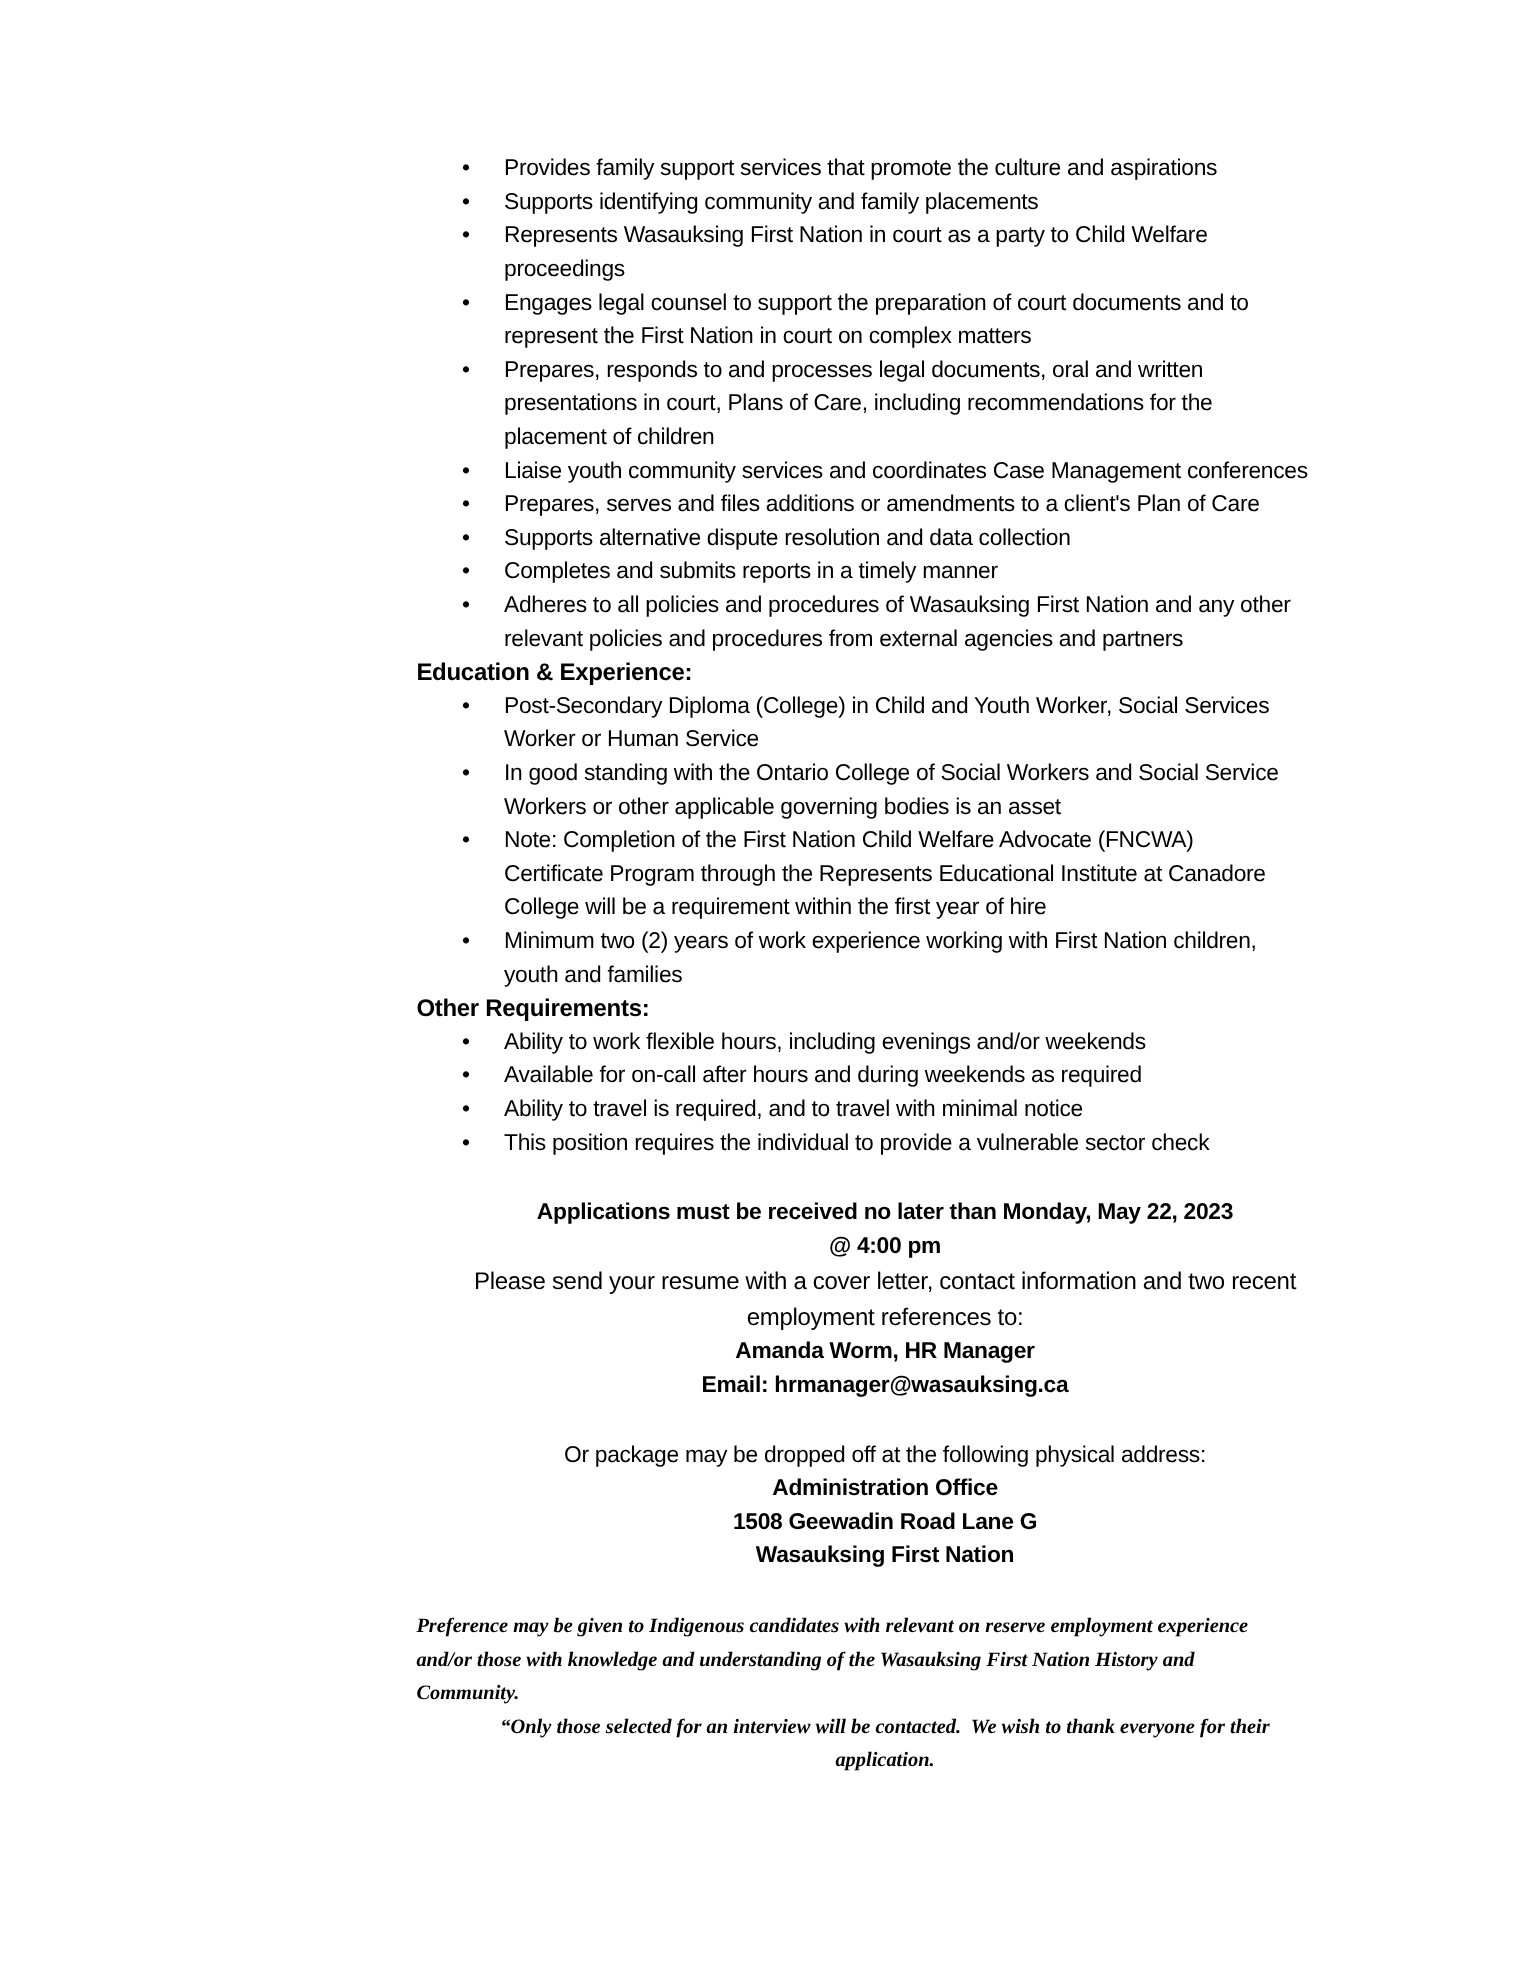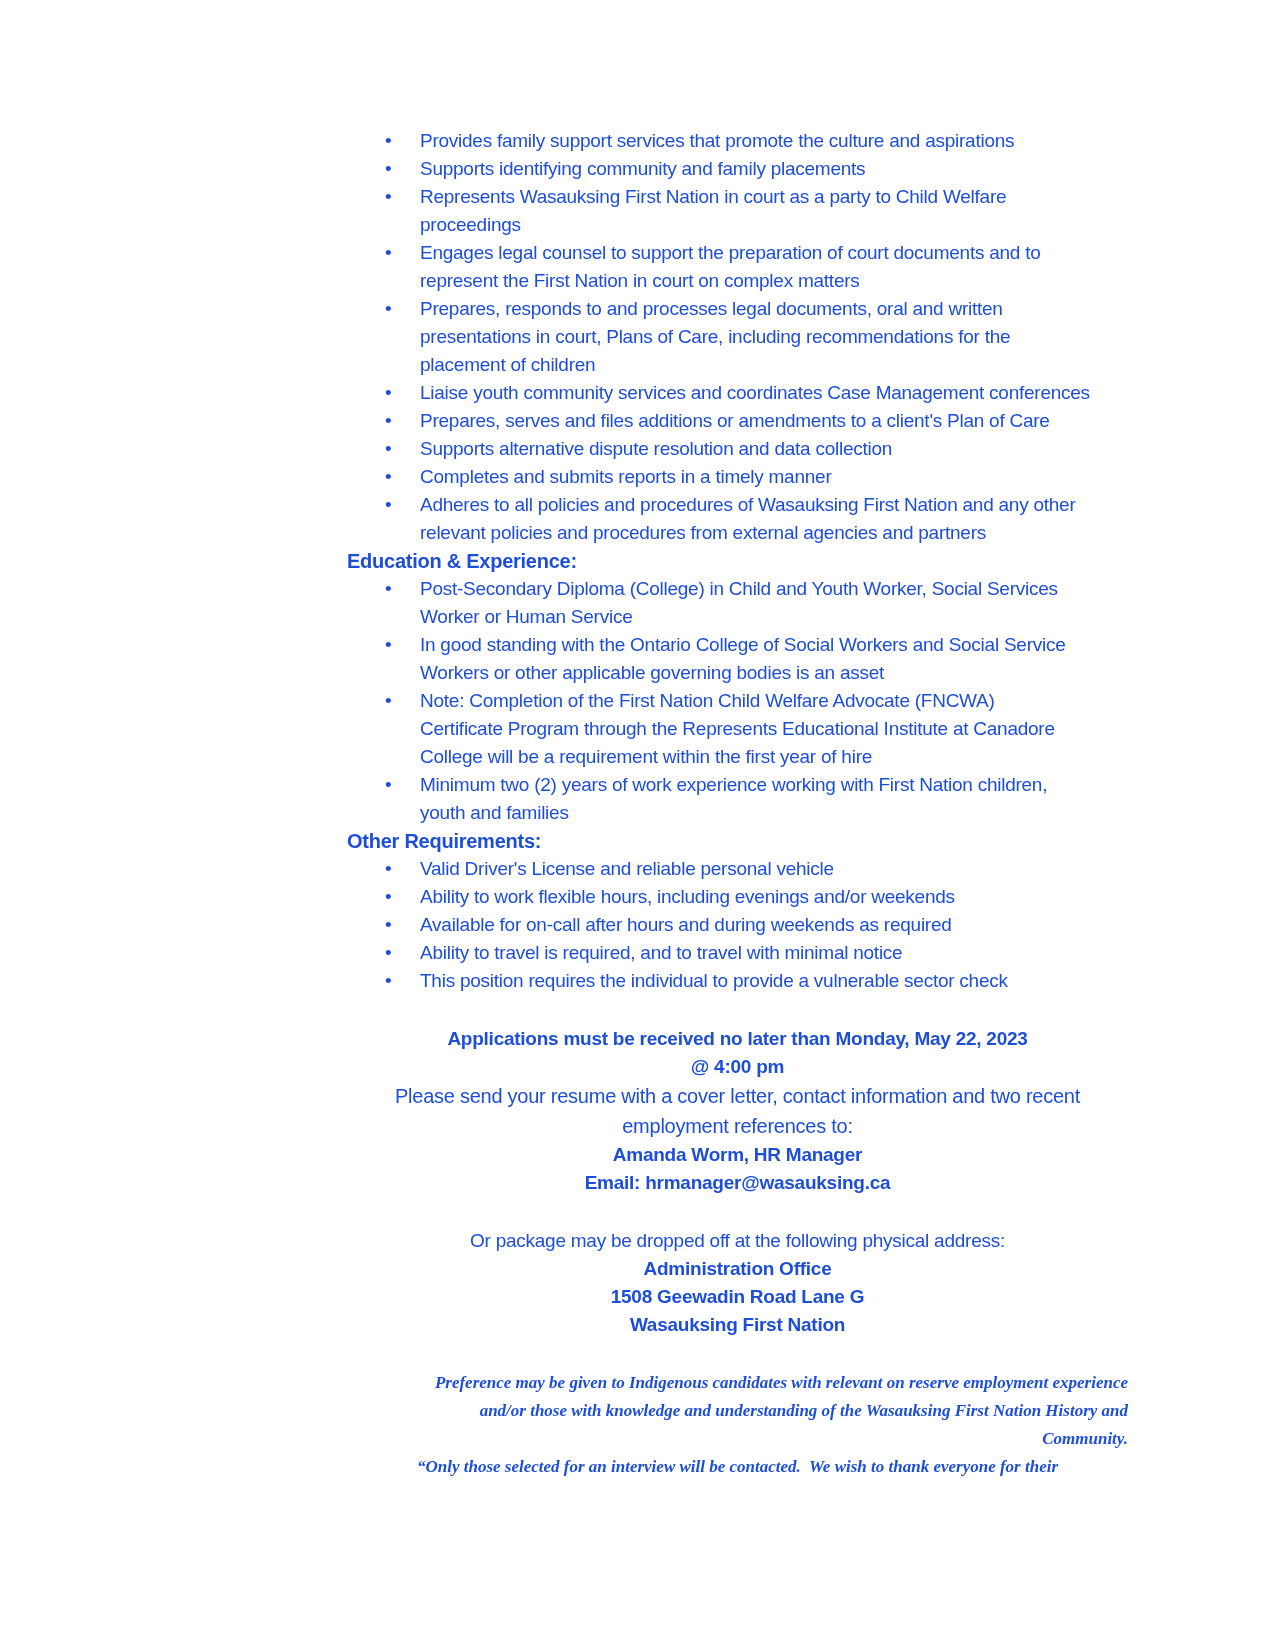--- a/index.html
+++ b/index.html
@@ -2,21 +2,21 @@
 <html><head>
 <meta charset="utf-8">
 <style>
   * { box-sizing: border-box; }
   html, body { margin: 0; padding: 0; background: #ffffff; }
   .page {
     position: relative;
     width: 1275px;
     height: 1485px;
     background: #ffffff;
-    color: #1d4ed8;
+    color: #000000;
     font-family: "Liberation Sans", sans-serif;
     font-size: 19px;
     line-height: 28px;
     letter-spacing: -0.25px;
     padding: 127px 147px 0 347px;
     overflow: hidden;
   }
   ul.bullets {
     list-style: none;
     margin: 0;
@@ -52,21 +52,21 @@
   .footer { margin-top: 30px; }
   .footer-serif {
     font-family: "Liberation Serif", serif;
     font-weight: bold;
     font-style: italic;
     font-size: 17px;
     line-height: 28px;
     letter-spacing: 0;
     white-space: pre-wrap;
   }
-  .footer-preference { text-align: right; margin-left: 24px; }
+  .footer-preference { text-align: left; }
   .footer-interview { text-align: center; }
 </style>
 </head>
 <body>
 
 <div class="page">
 
   <ul class="bullets">
     <li>Provides family support services that promote the culture and aspirations</li>
     <li>Supports identifying community and family placements</li>
@@ -93,21 +93,20 @@
 Workers or other applicable governing bodies is an asset</li>
     <li>Note: Completion of the First Nation Child Welfare Advocate (FNCWA)
 Certificate Program through the Represents Educational Institute at Canadore
 College will be a requirement within the first year of hire</li>
     <li>Minimum two (2) years of work experience working with First Nation children,
 youth and families</li>
   </ul>
 
   <div class="section-heading">Other Requirements:</div>
   <ul class="bullets">
-    <li>Valid Driver's License and reliable personal vehicle</li>
     <li>Ability to work flexible hours, including evenings and/or weekends</li>
     <li>Available for on-call after hours and during weekends as required</li>
     <li>Ability to travel is required, and to travel with minimal notice</li>
     <li>This position requires the individual to provide a vulnerable sector check</li>
   </ul>
 
   <div class="app-block">
     <div class="app-deadline">Applications must be received no later than Monday, May 22, 2023</div>
     <div class="app-time">@ 4:00 pm</div>
     <div class="app-instructions">Please send your resume with a cover letter, contact information and two recent

